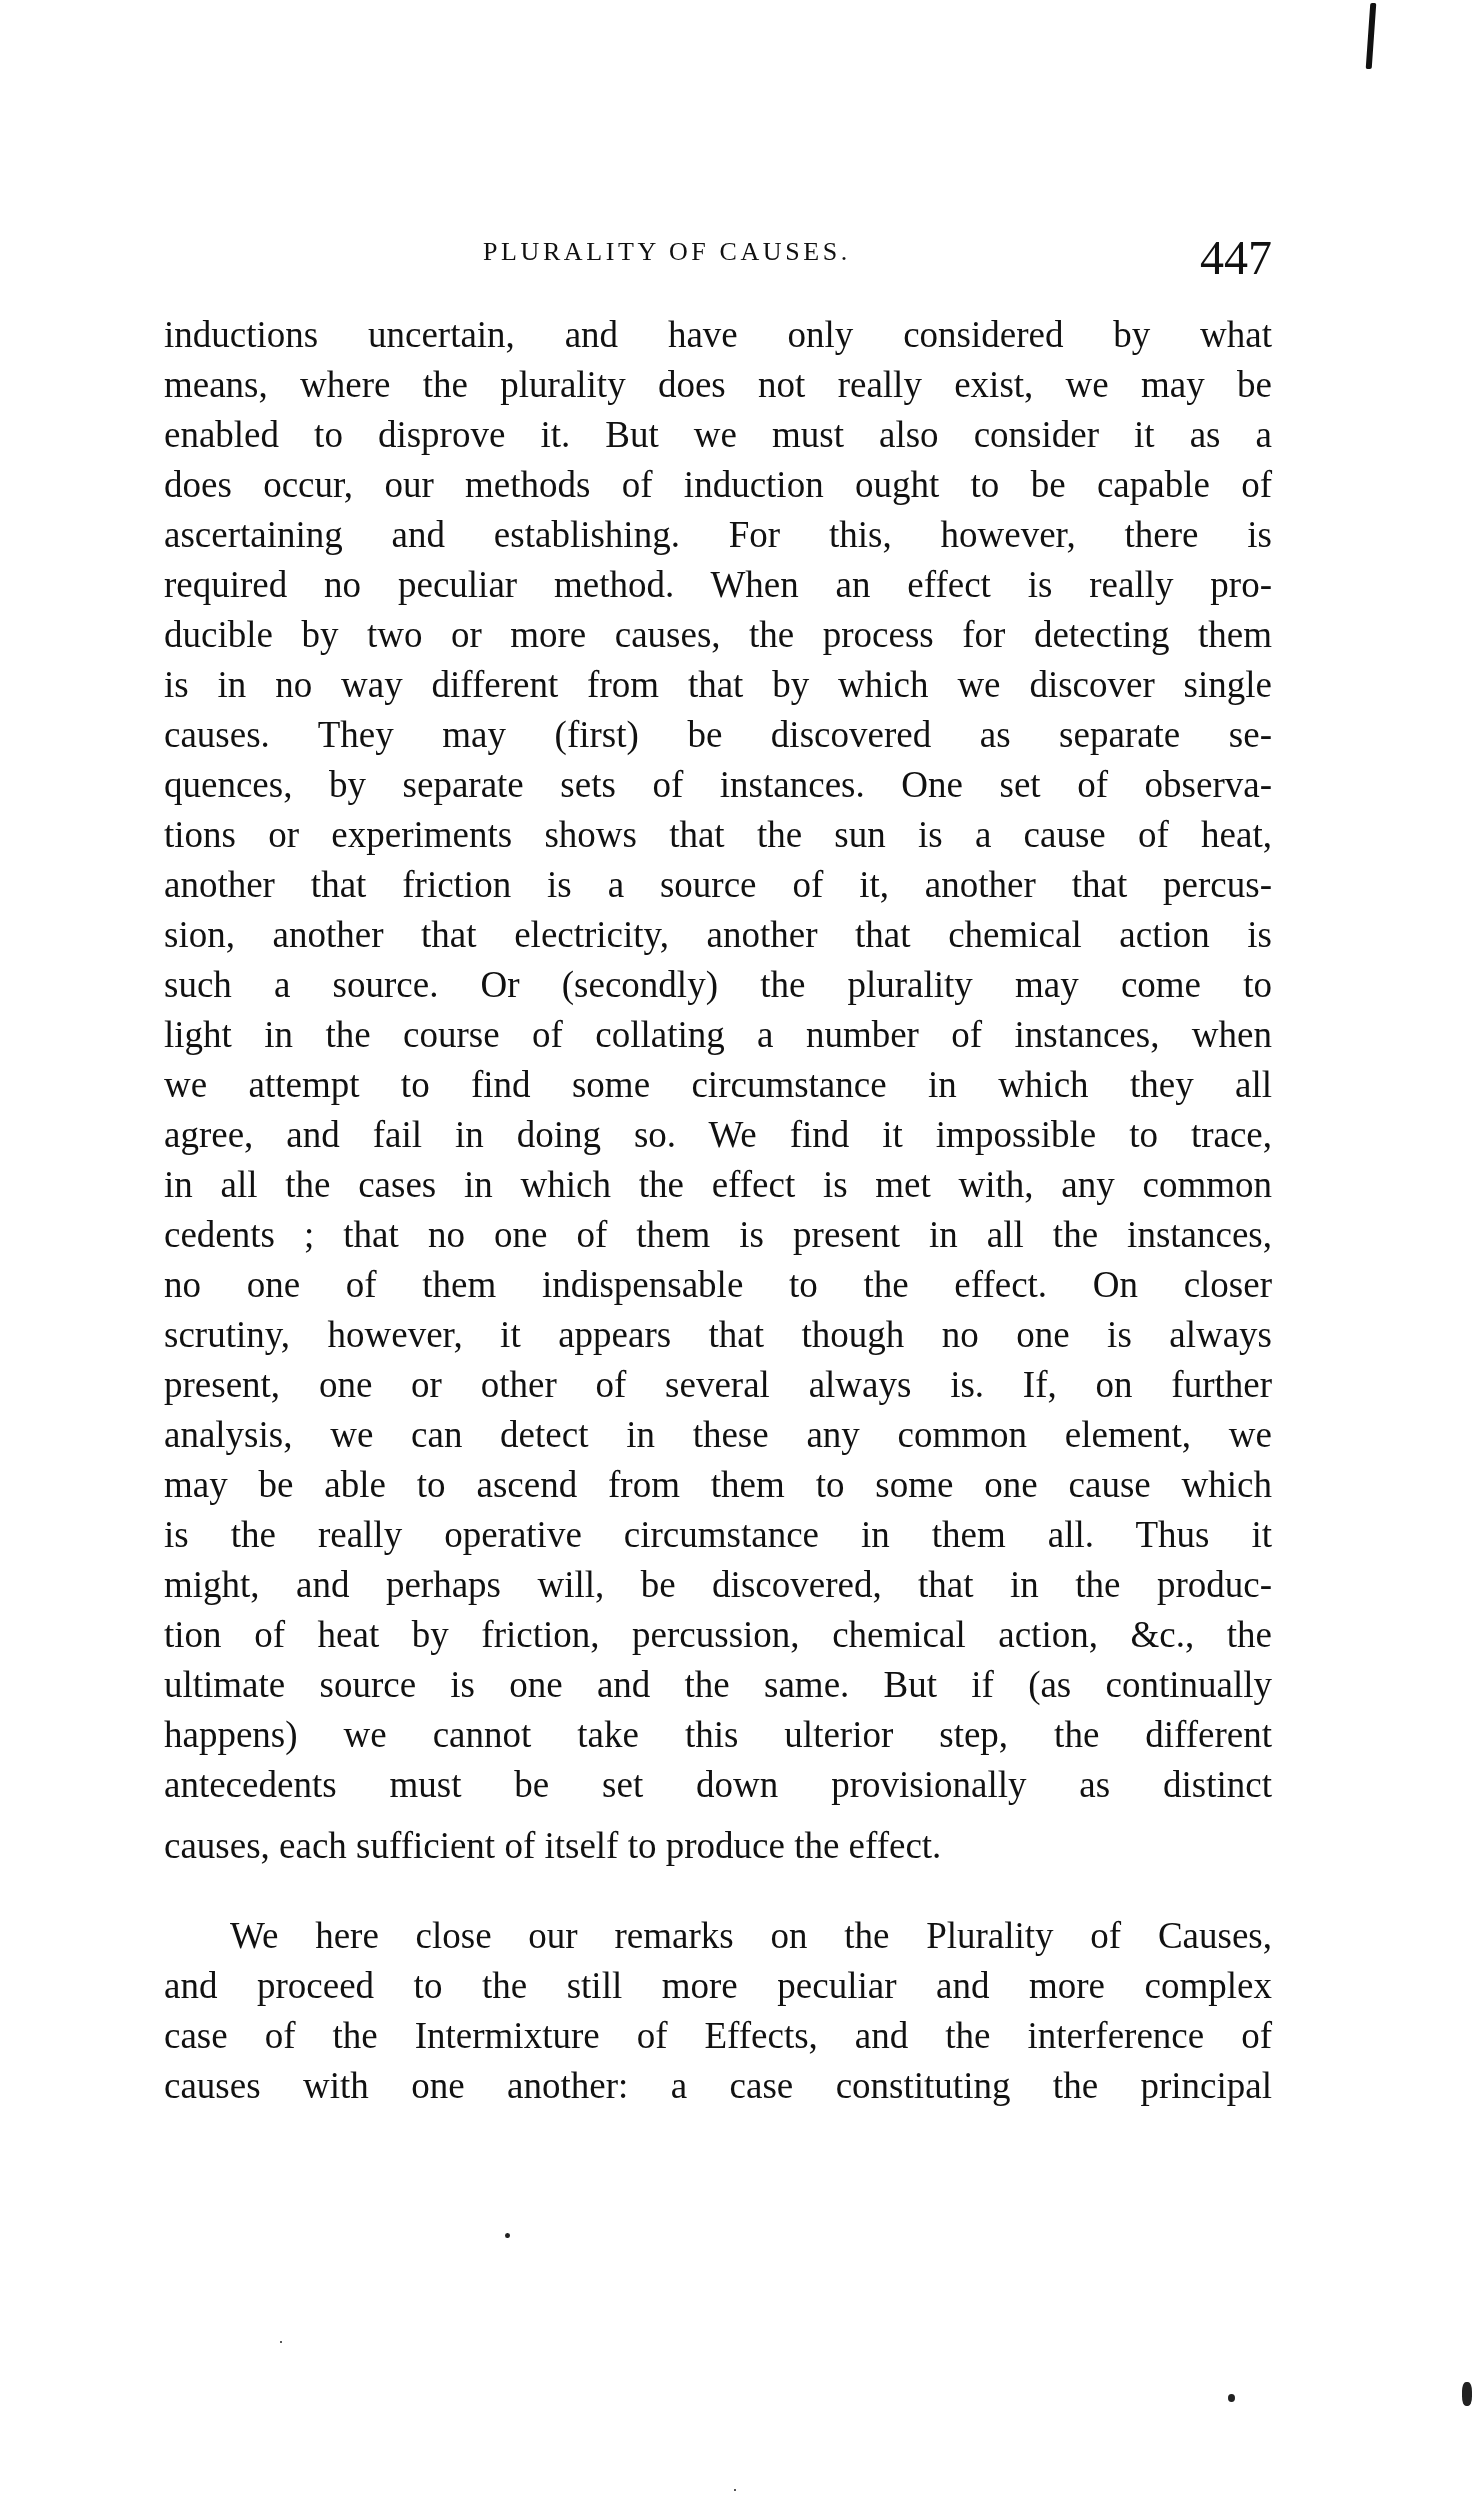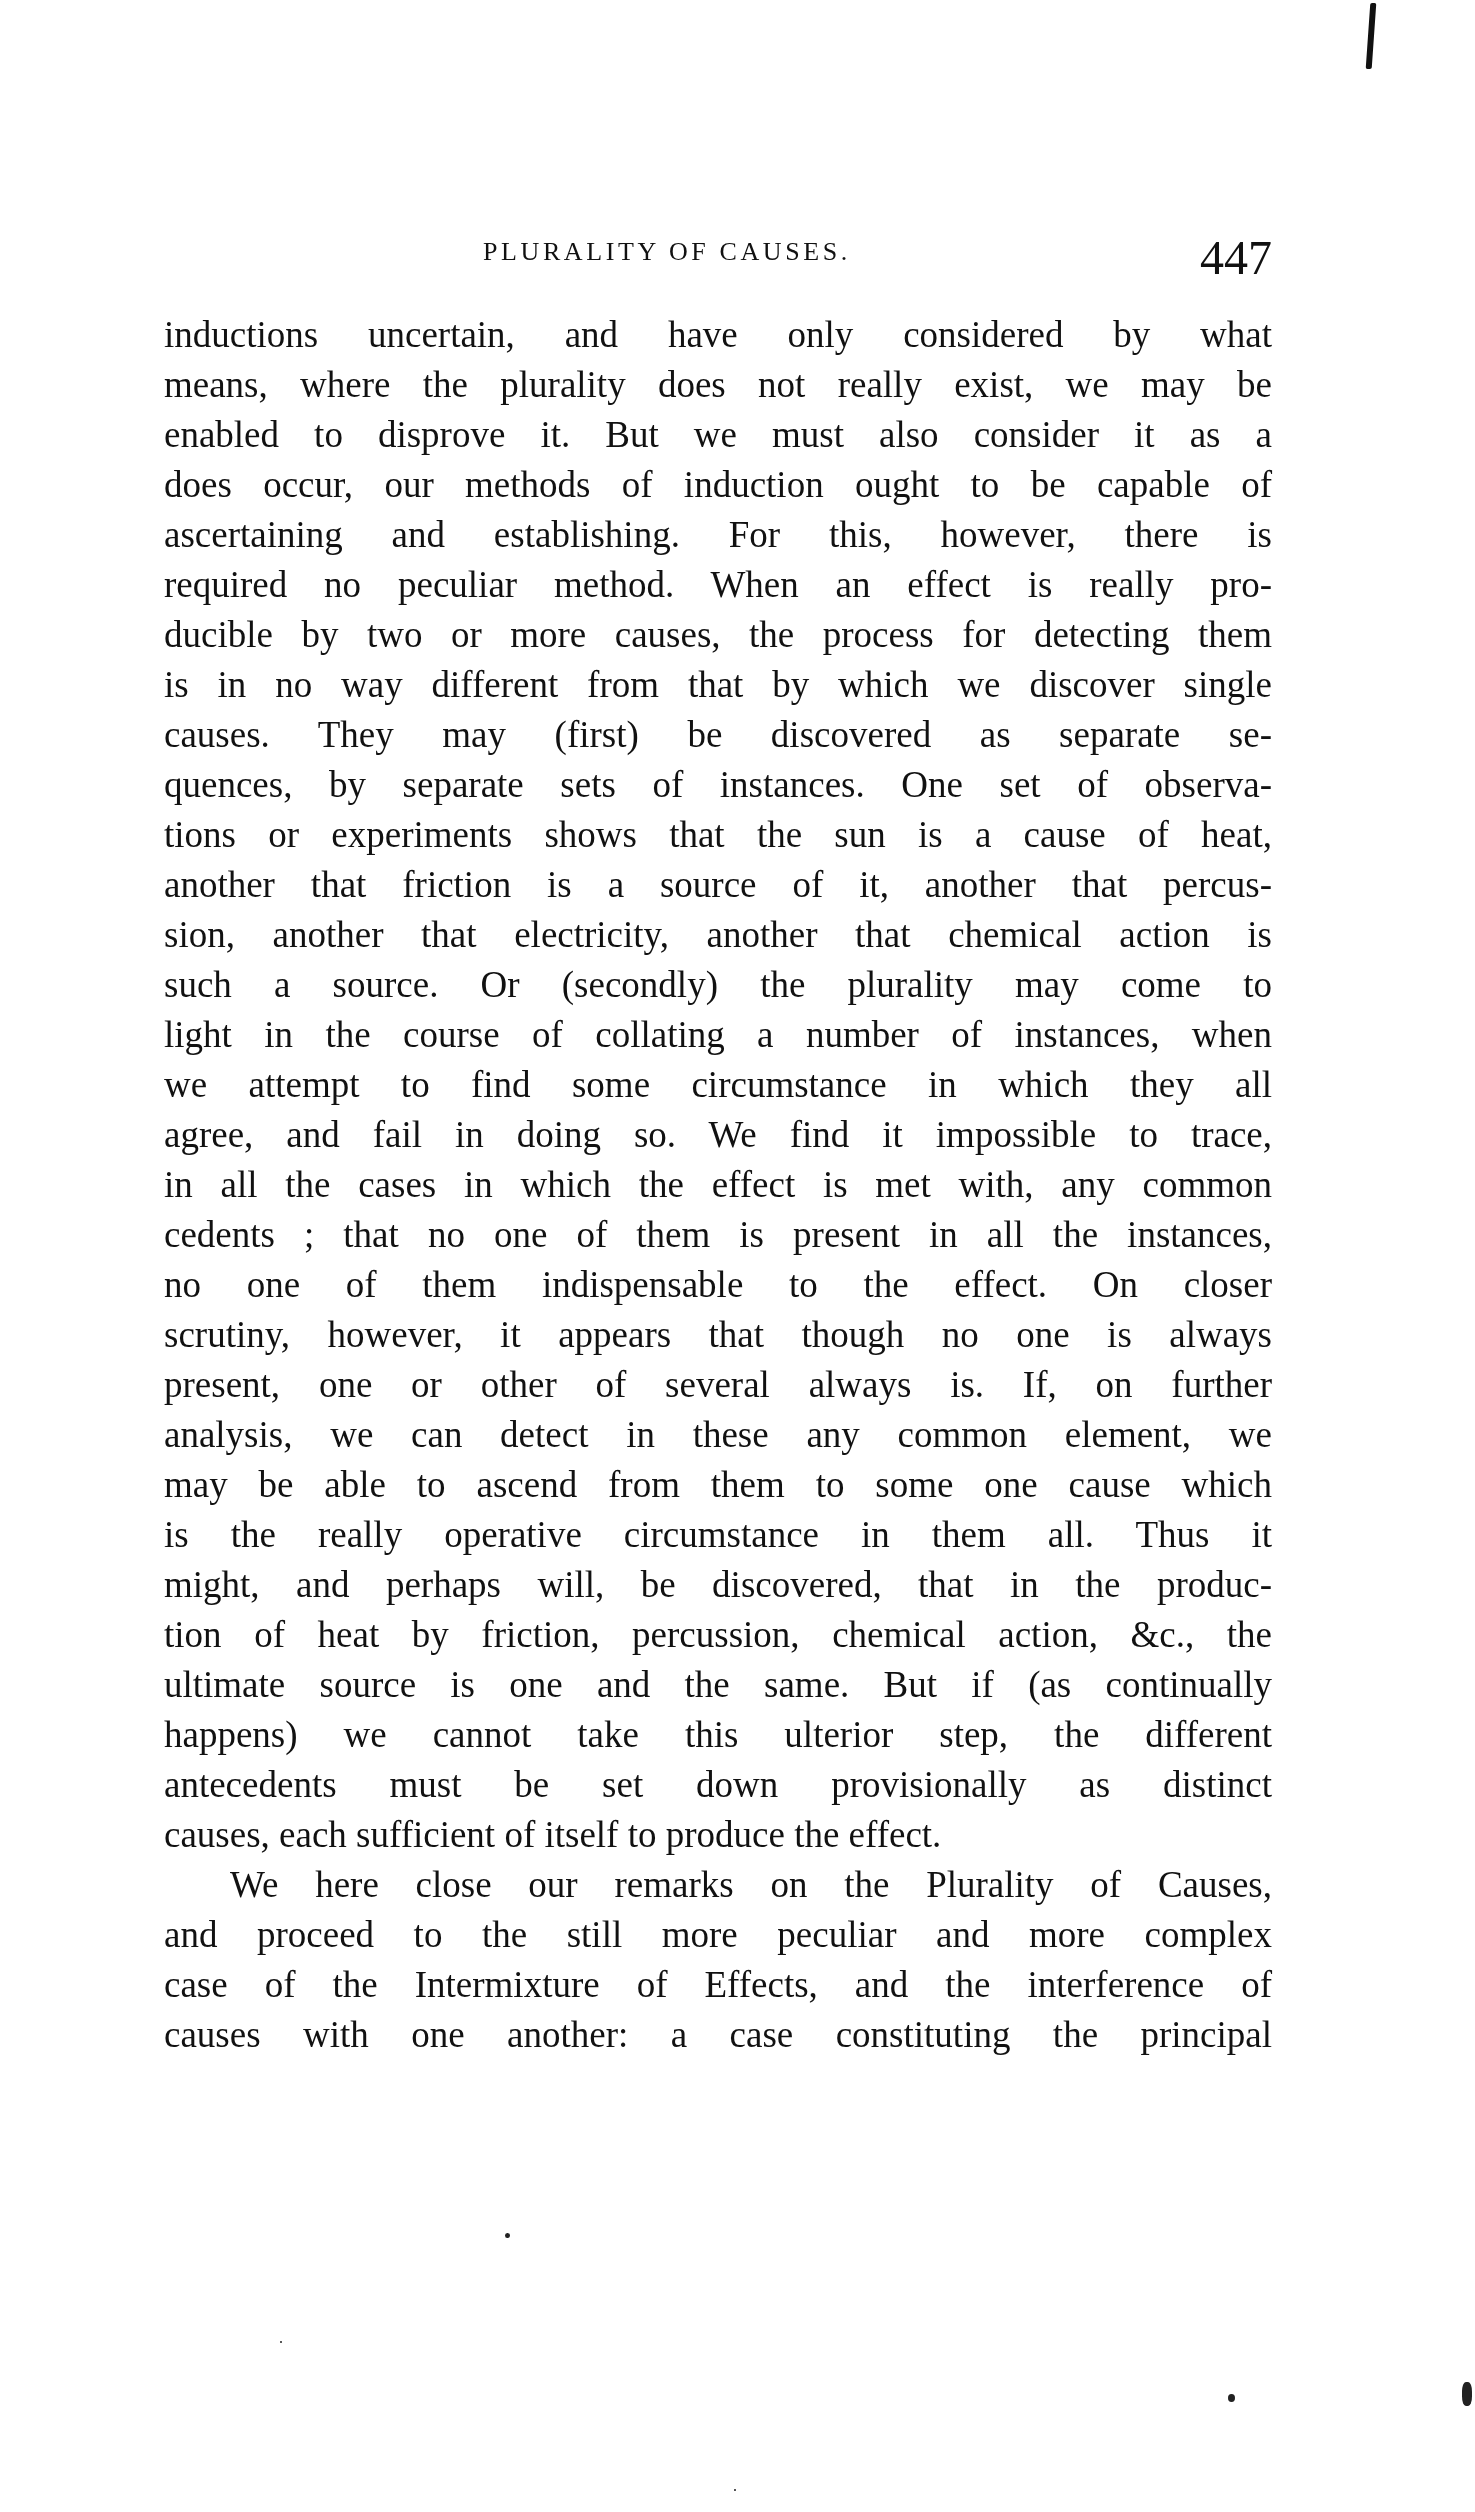--- a/index.html
+++ b/index.html
@@ -8,22 +8,22 @@
     .corner-mark { position: absolute; left: 1368px; top: 3px; width: 6px; height: 66px;
       background: #111; transform: skewX(-4deg); border-radius: 1.8px; }
     .running-head { position: absolute; top: 237px; left: 164px; width: 1108px; height: 42px;
       font-family: "Liberation Serif", "DejaVu Serif", serif; }
     .running-title { position: absolute; left: 319px; top: 0; font-size: 26px; letter-spacing: 3.6px; }
     .page-number { position: absolute; right: 0; top: -7.1px; font-size: 48px; }
     .body-text { position: absolute; left: 164px; top: 310px; width: 1108px;
       font-family: "Liberation Serif", "DejaVu Serif", serif; font-size: 37px; line-height: 50px; }
     .line { display: block; text-align: justify; text-align-last: justify; white-space: nowrap;
       height: 50px; overflow: visible; }
-    .line.last { text-align-last: left; }
-    .line.indent { padding-left: 66px; }
+    .line.last { text-align-last: left; margin-top: 11px; }
+    .line.indent { padding-left: 66px; margin-top: 40px; }
     .speck { position: absolute; background: #222; border-radius: 50%; }
   </style>
 </head>
 <body>
 
 <div class="page">
   <div class="corner-mark"></div>
 
   <div class="running-head">
     <span class="running-title">PLURALITY OF CAUSES.</span>

